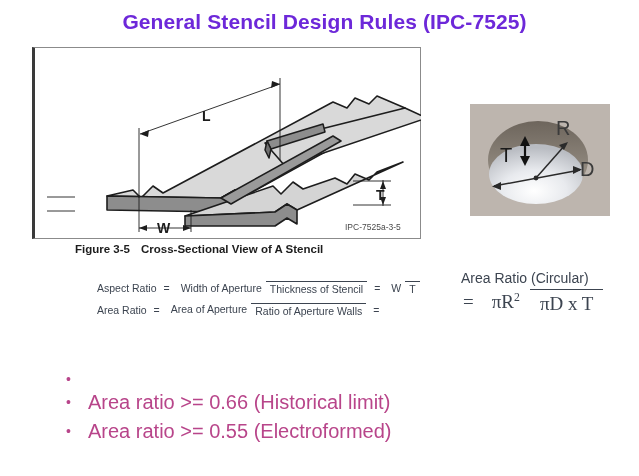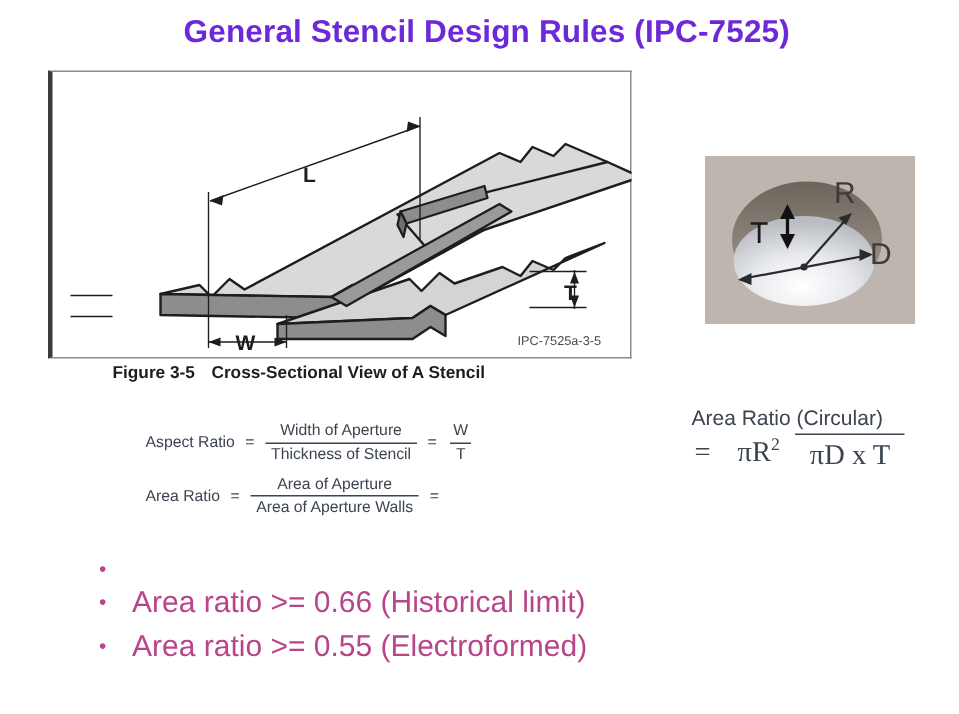--- a/index.html
+++ b/index.html
@@ -77,21 +77,21 @@
   }
   .frow {
     display: flex;
     align-items: center;
     margin-bottom: 7px;
   }
   .flabel { white-space: nowrap; }
   .feq { margin: 0 7px; }
   .frac {
     display: inline-flex;
-    flex-direction: column;
+    flex-direction: row;
     align-items: center;
     text-align: center;
     line-height: 1.22;
   }
   .frac .num { padding: 0 4px 1px 4px; }
   .frac .den {
     padding: 1px 4px 0 4px;
     border-top: 1.3px solid #3c4450;
   }
 
@@ -289,21 +289,21 @@
       <span class="num">W</span>
       <span class="den">T</span>
     </span>
   </div>
 
   <div class="frow">
     <span class="flabel">Area Ratio</span>
     <span class="feq">=</span>
     <span class="frac">
       <span class="num">Area of Aperture</span>
-      <span class="den">Area of Aperture Walls</span>
+      <span class="den">Ratio of Aperture Walls</span>
     </span>
     <span class="feq">=</span>
   </div>
 
 </div>
 
 <div id="formula-right">
   <div id="ar-circ-label">Area Ratio (Circular)</div>
   <div id="ar-circ-expr">
     <span class="eqsign">=</span>

